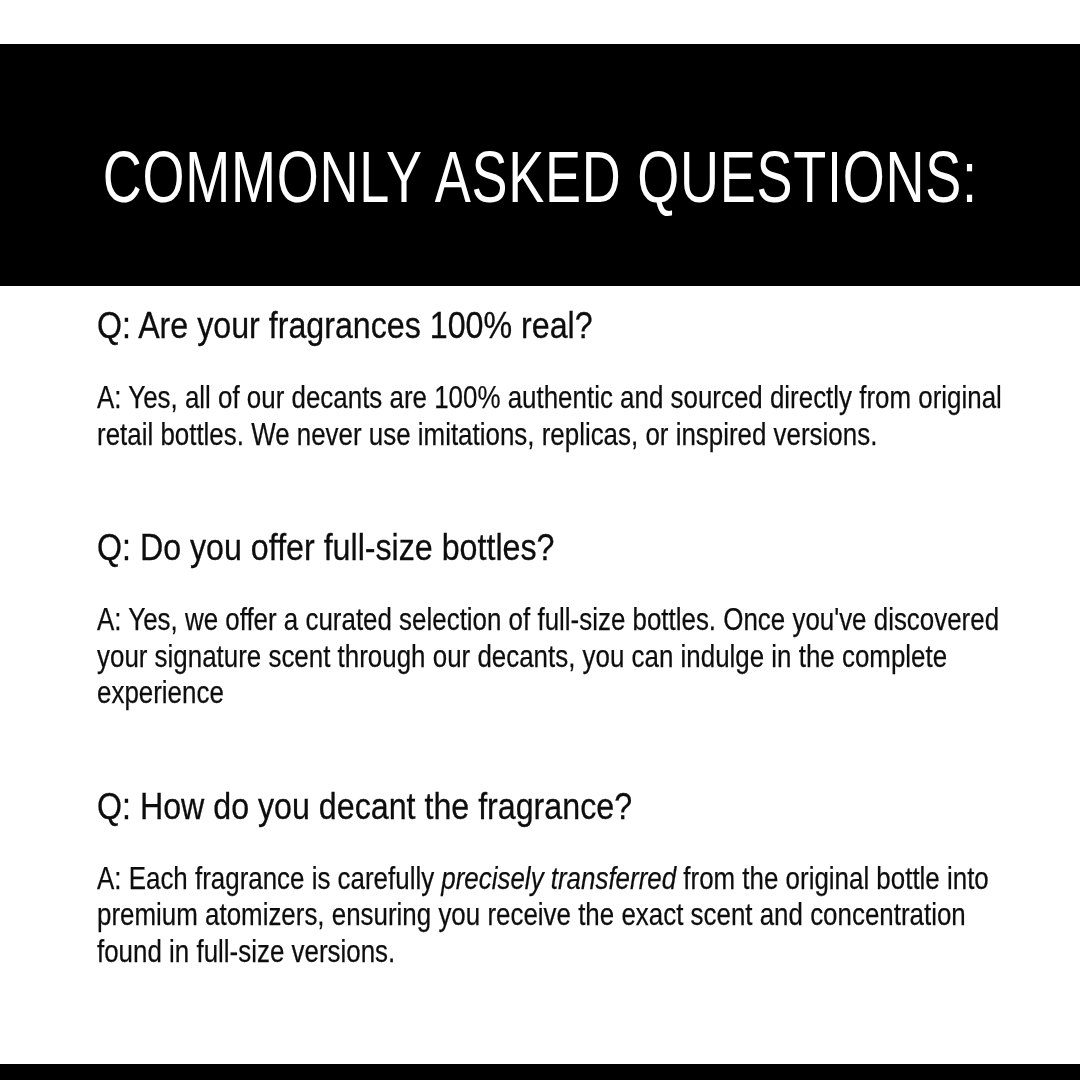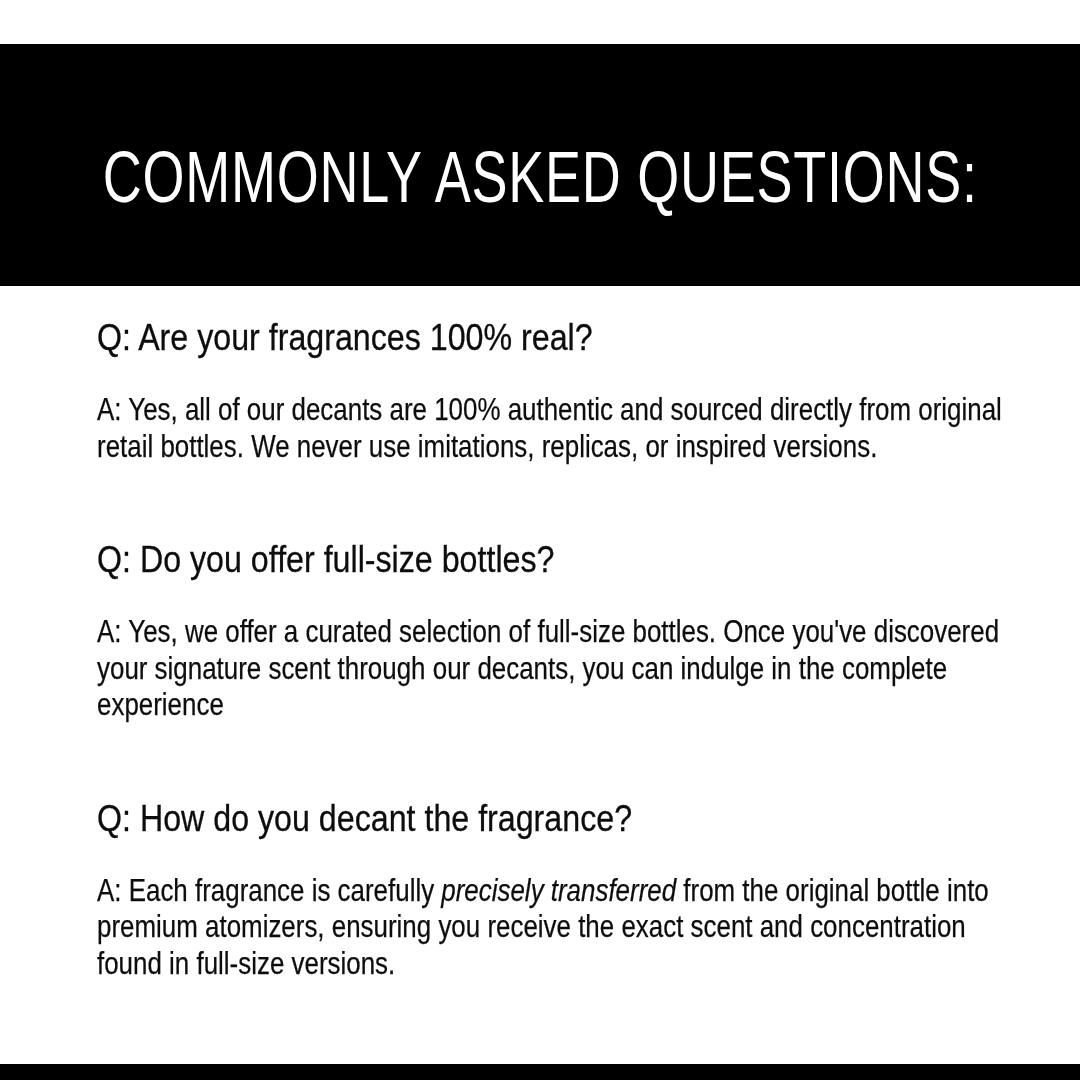--- a/index.html
+++ b/index.html
@@ -22,21 +22,21 @@
   .title {
     margin: 0;
     color: #ffffff;
     font-size: 72px;
     font-weight: 400;
     letter-spacing: 1px;
     white-space: nowrap;
     transform: scaleX(0.75);
     transform-origin: center;
   }
-  .content { position: absolute; left: 97px; top: 236px; width: 983px; }
+  .content { position: absolute; left: 97px; top: 224px; width: 983px; }
   .q {
     margin: 0;
     margin-top: 74px;
     font-size: 37px;
     font-weight: 500;
     line-height: 44px;
     white-space: nowrap;
     transform: scaleX(0.87);
     transform-origin: left top;
     -webkit-text-stroke: 0.3px currentColor;

